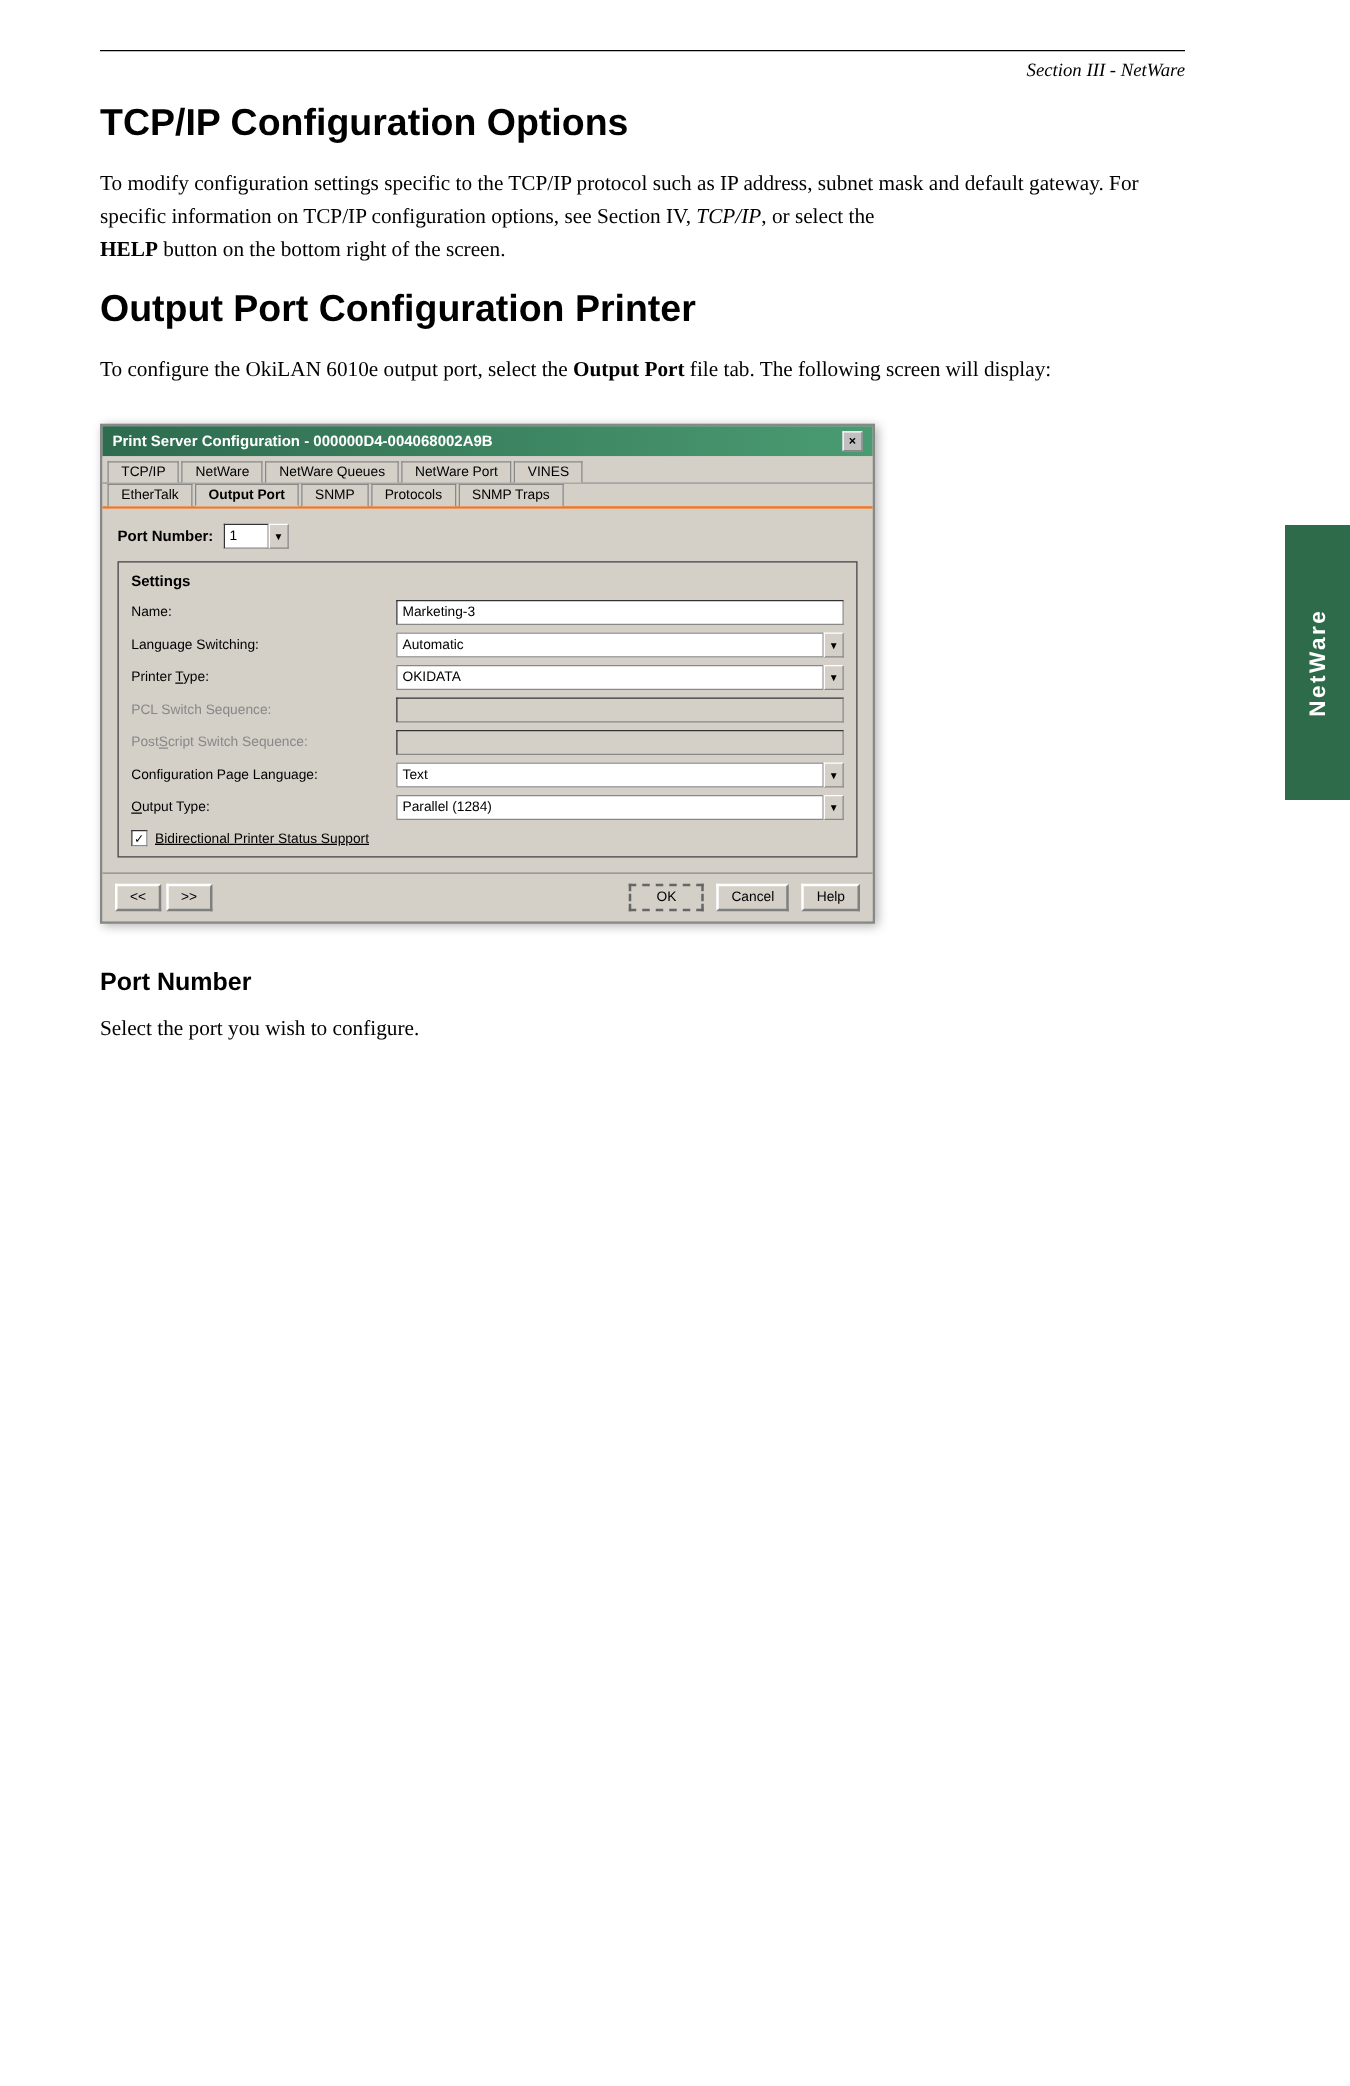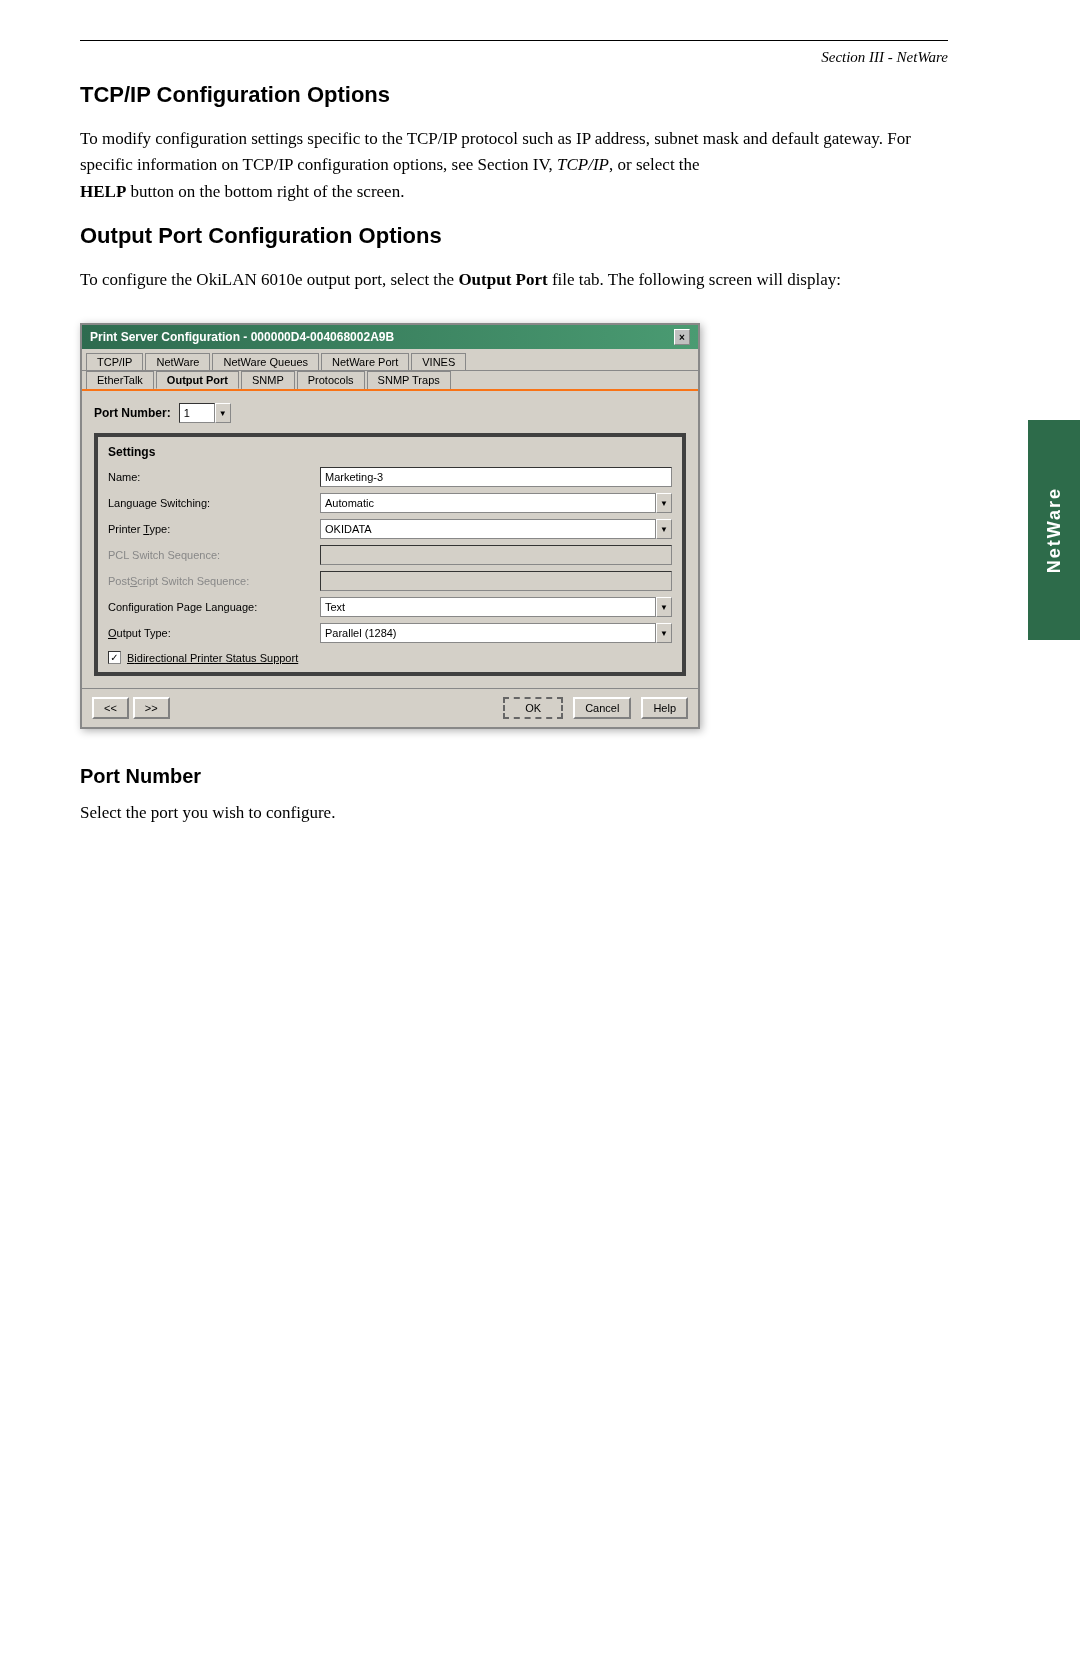--- a/index.html
+++ b/index.html
@@ -59,21 +59,21 @@
     .section-header-line {
       text-align: right;
       font-style: italic;
       font-size: 15px;
       margin-bottom: 16px;
       font-family: 'Times New Roman', Times, serif;
     }
 
     
     .section-title {
-      font-size: 22px;
+      font-size: 30px;
       font-weight: bold;
       font-family: Arial, Helvetica, sans-serif;
       margin-bottom: 18px;
       margin-top: 10px;
     }
 
     .body-text {
       font-size: 17px;
       line-height: 1.55;
       margin-bottom: 18px;
@@ -199,21 +199,21 @@
       background: #d4d0c8;
       width: 16px;
       height: 20px;
       display: flex;
       align-items: center;
       justify-content: center;
       font-size: 8px;
     }
 
     .settings-group {
-      border: 4px solid #404040;
+      border: 1px solid #404040;
       padding: 8px 10px;
       background: #d4d0c8;
     }
 
     .settings-legend {
       font-weight: bold;
       font-size: 12px;
       margin-bottom: 8px;
     }
 
@@ -373,21 +373,21 @@
     <div class="section-header-line">Section III - NetWare</div>
 
     <h1 class="section-title">TCP/IP Configuration Options</h1>
 
     <p class="body-text">
       <span>To modify configuration settings specific to the TCP/IP protocol such as IP address, subnet mask and default gateway. For specific information on TCP/IP configuration options, see Section IV, </span><em>TCP/IP</em><span>, or select the</span>
       <br>
       <strong>HELP</strong><span> button on the bottom right of the screen.</span>
     </p>
 
-    <h1 class="section-title">Output Port Configuration Options</h1>
+    <h1 class="section-title">Output Port Configuration Printer</h1>
 
     <p class="body-text">
       <span>To configure the OkiLAN 6010e output port, select the</span> <strong>Output Port</strong><span> file tab. The following screen will display:</span>
     </p>
 
     <div class="dialog-container">
       <div class="dialog-box">
 
         <div class="dialog-titlebar">
           <span>Print Server Configuration - 000000D4-004068002A9B</span>

